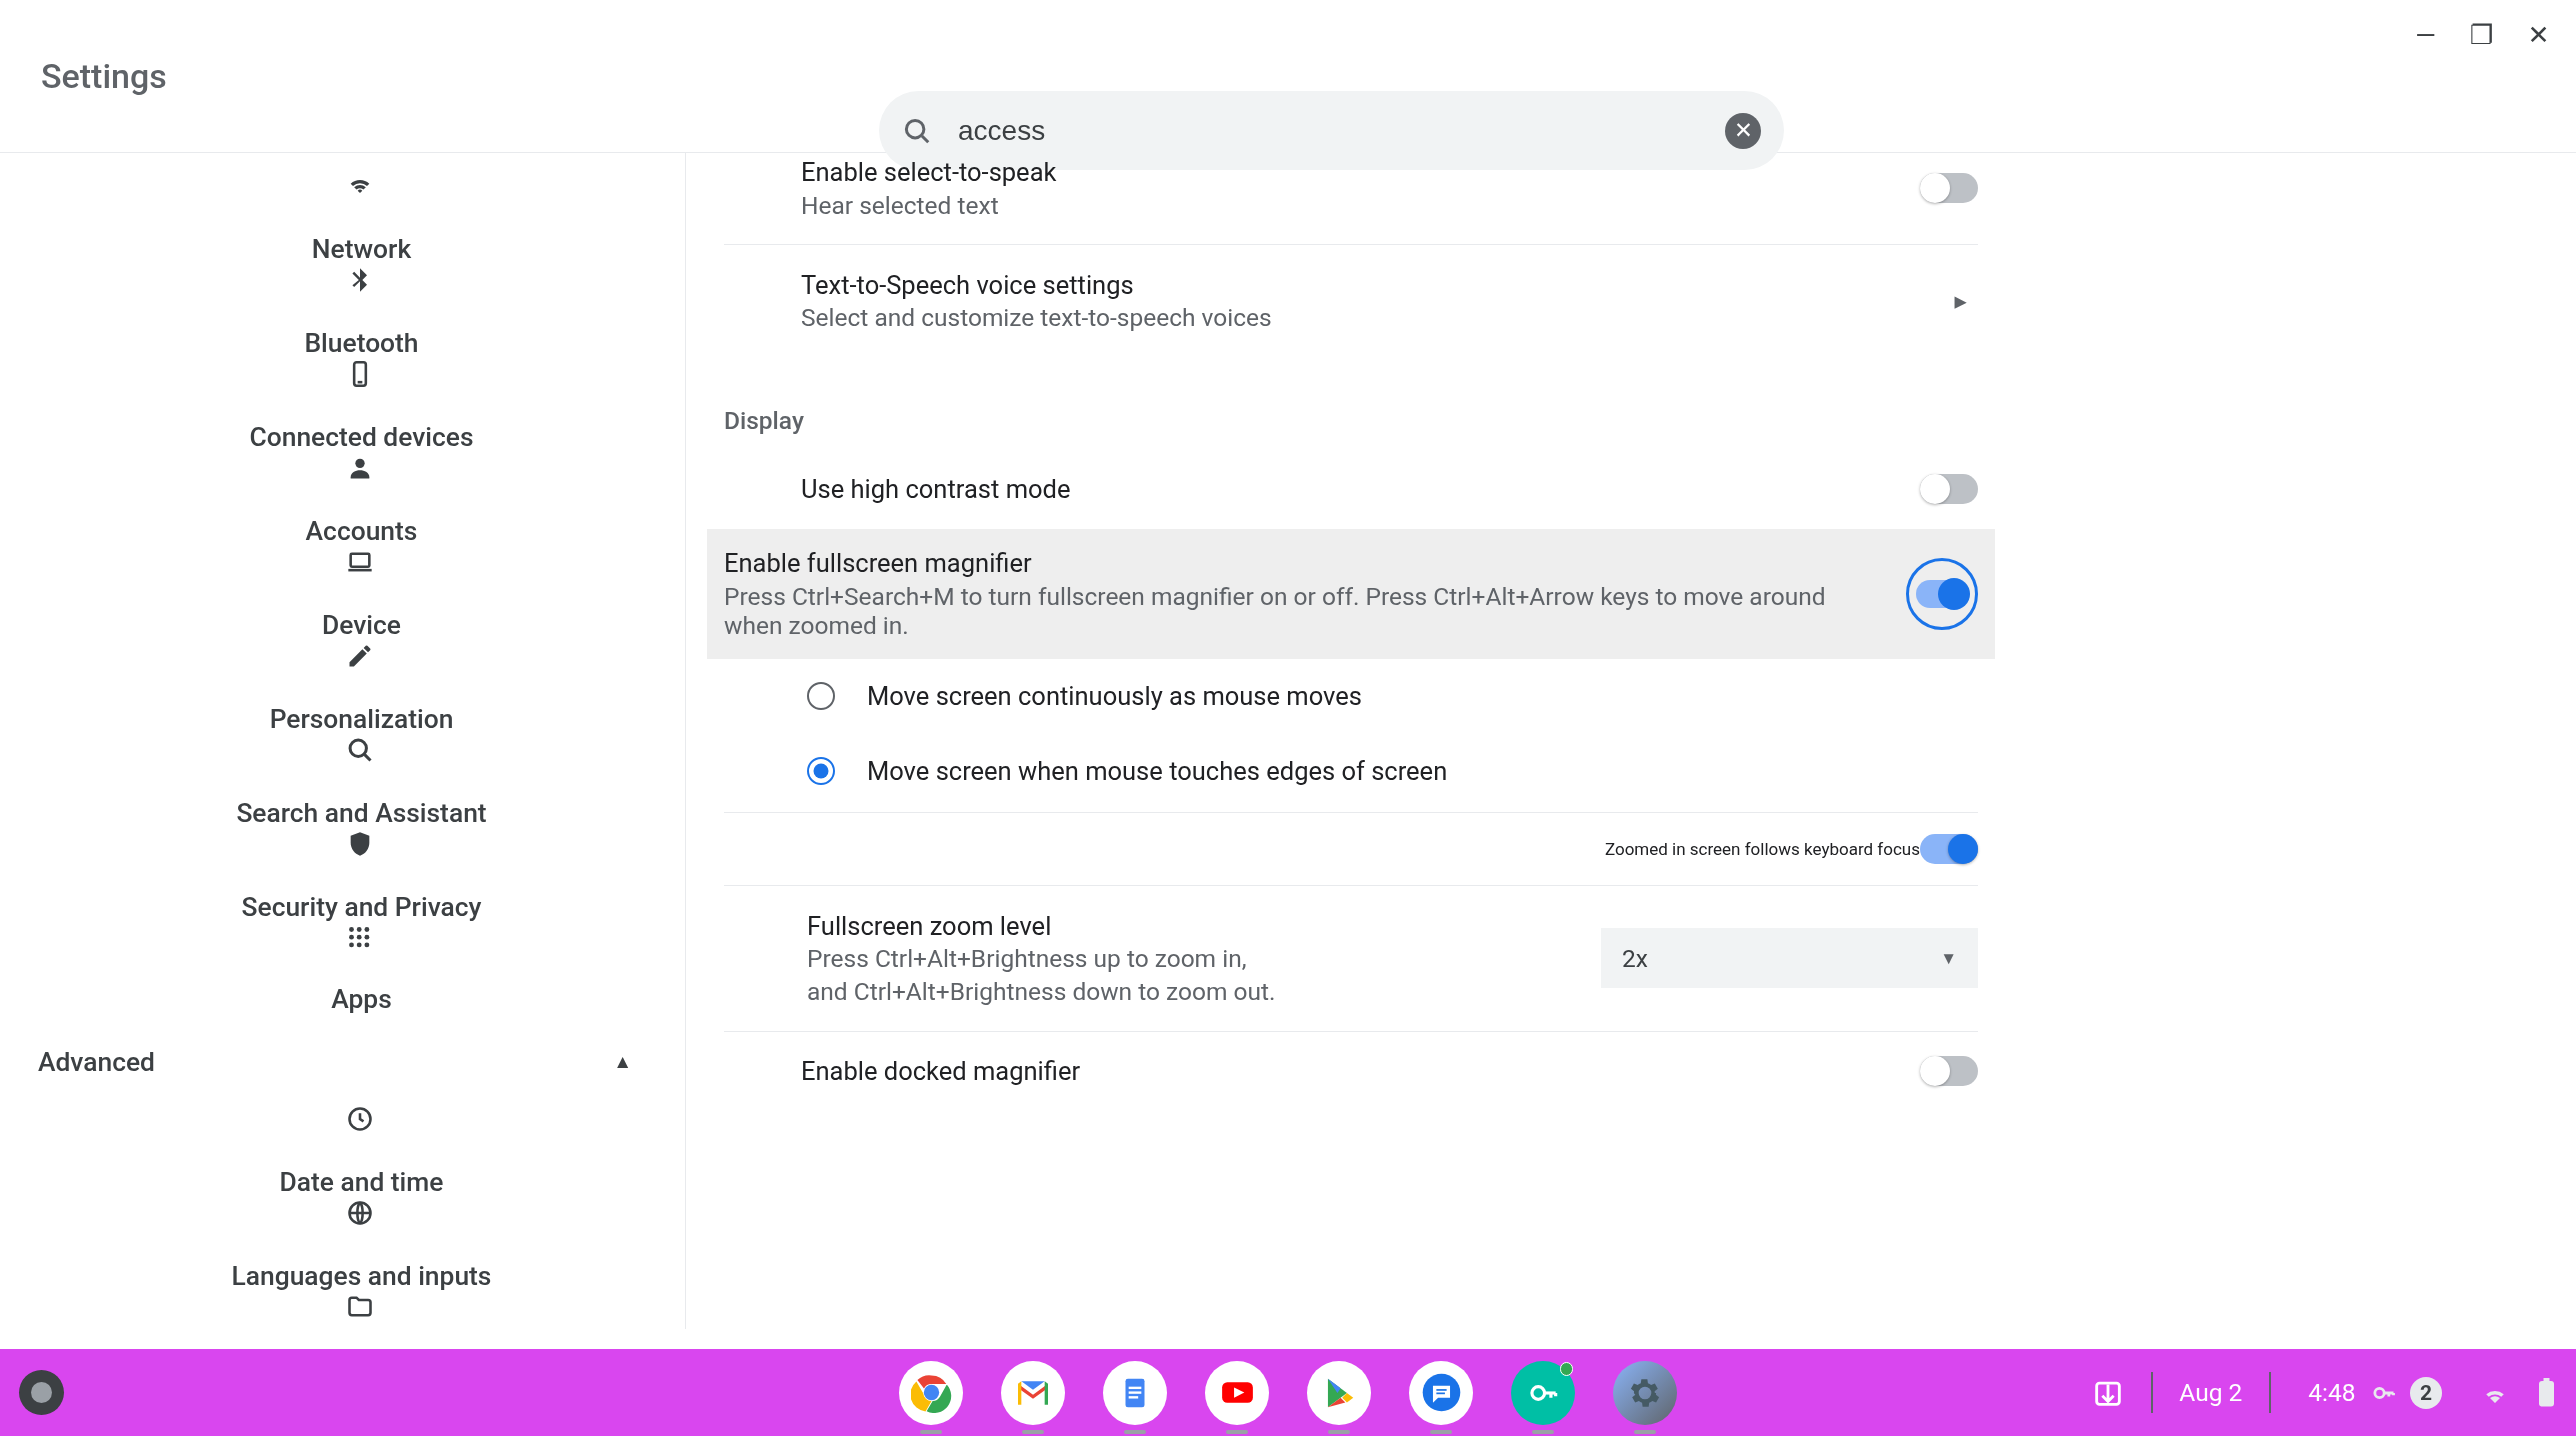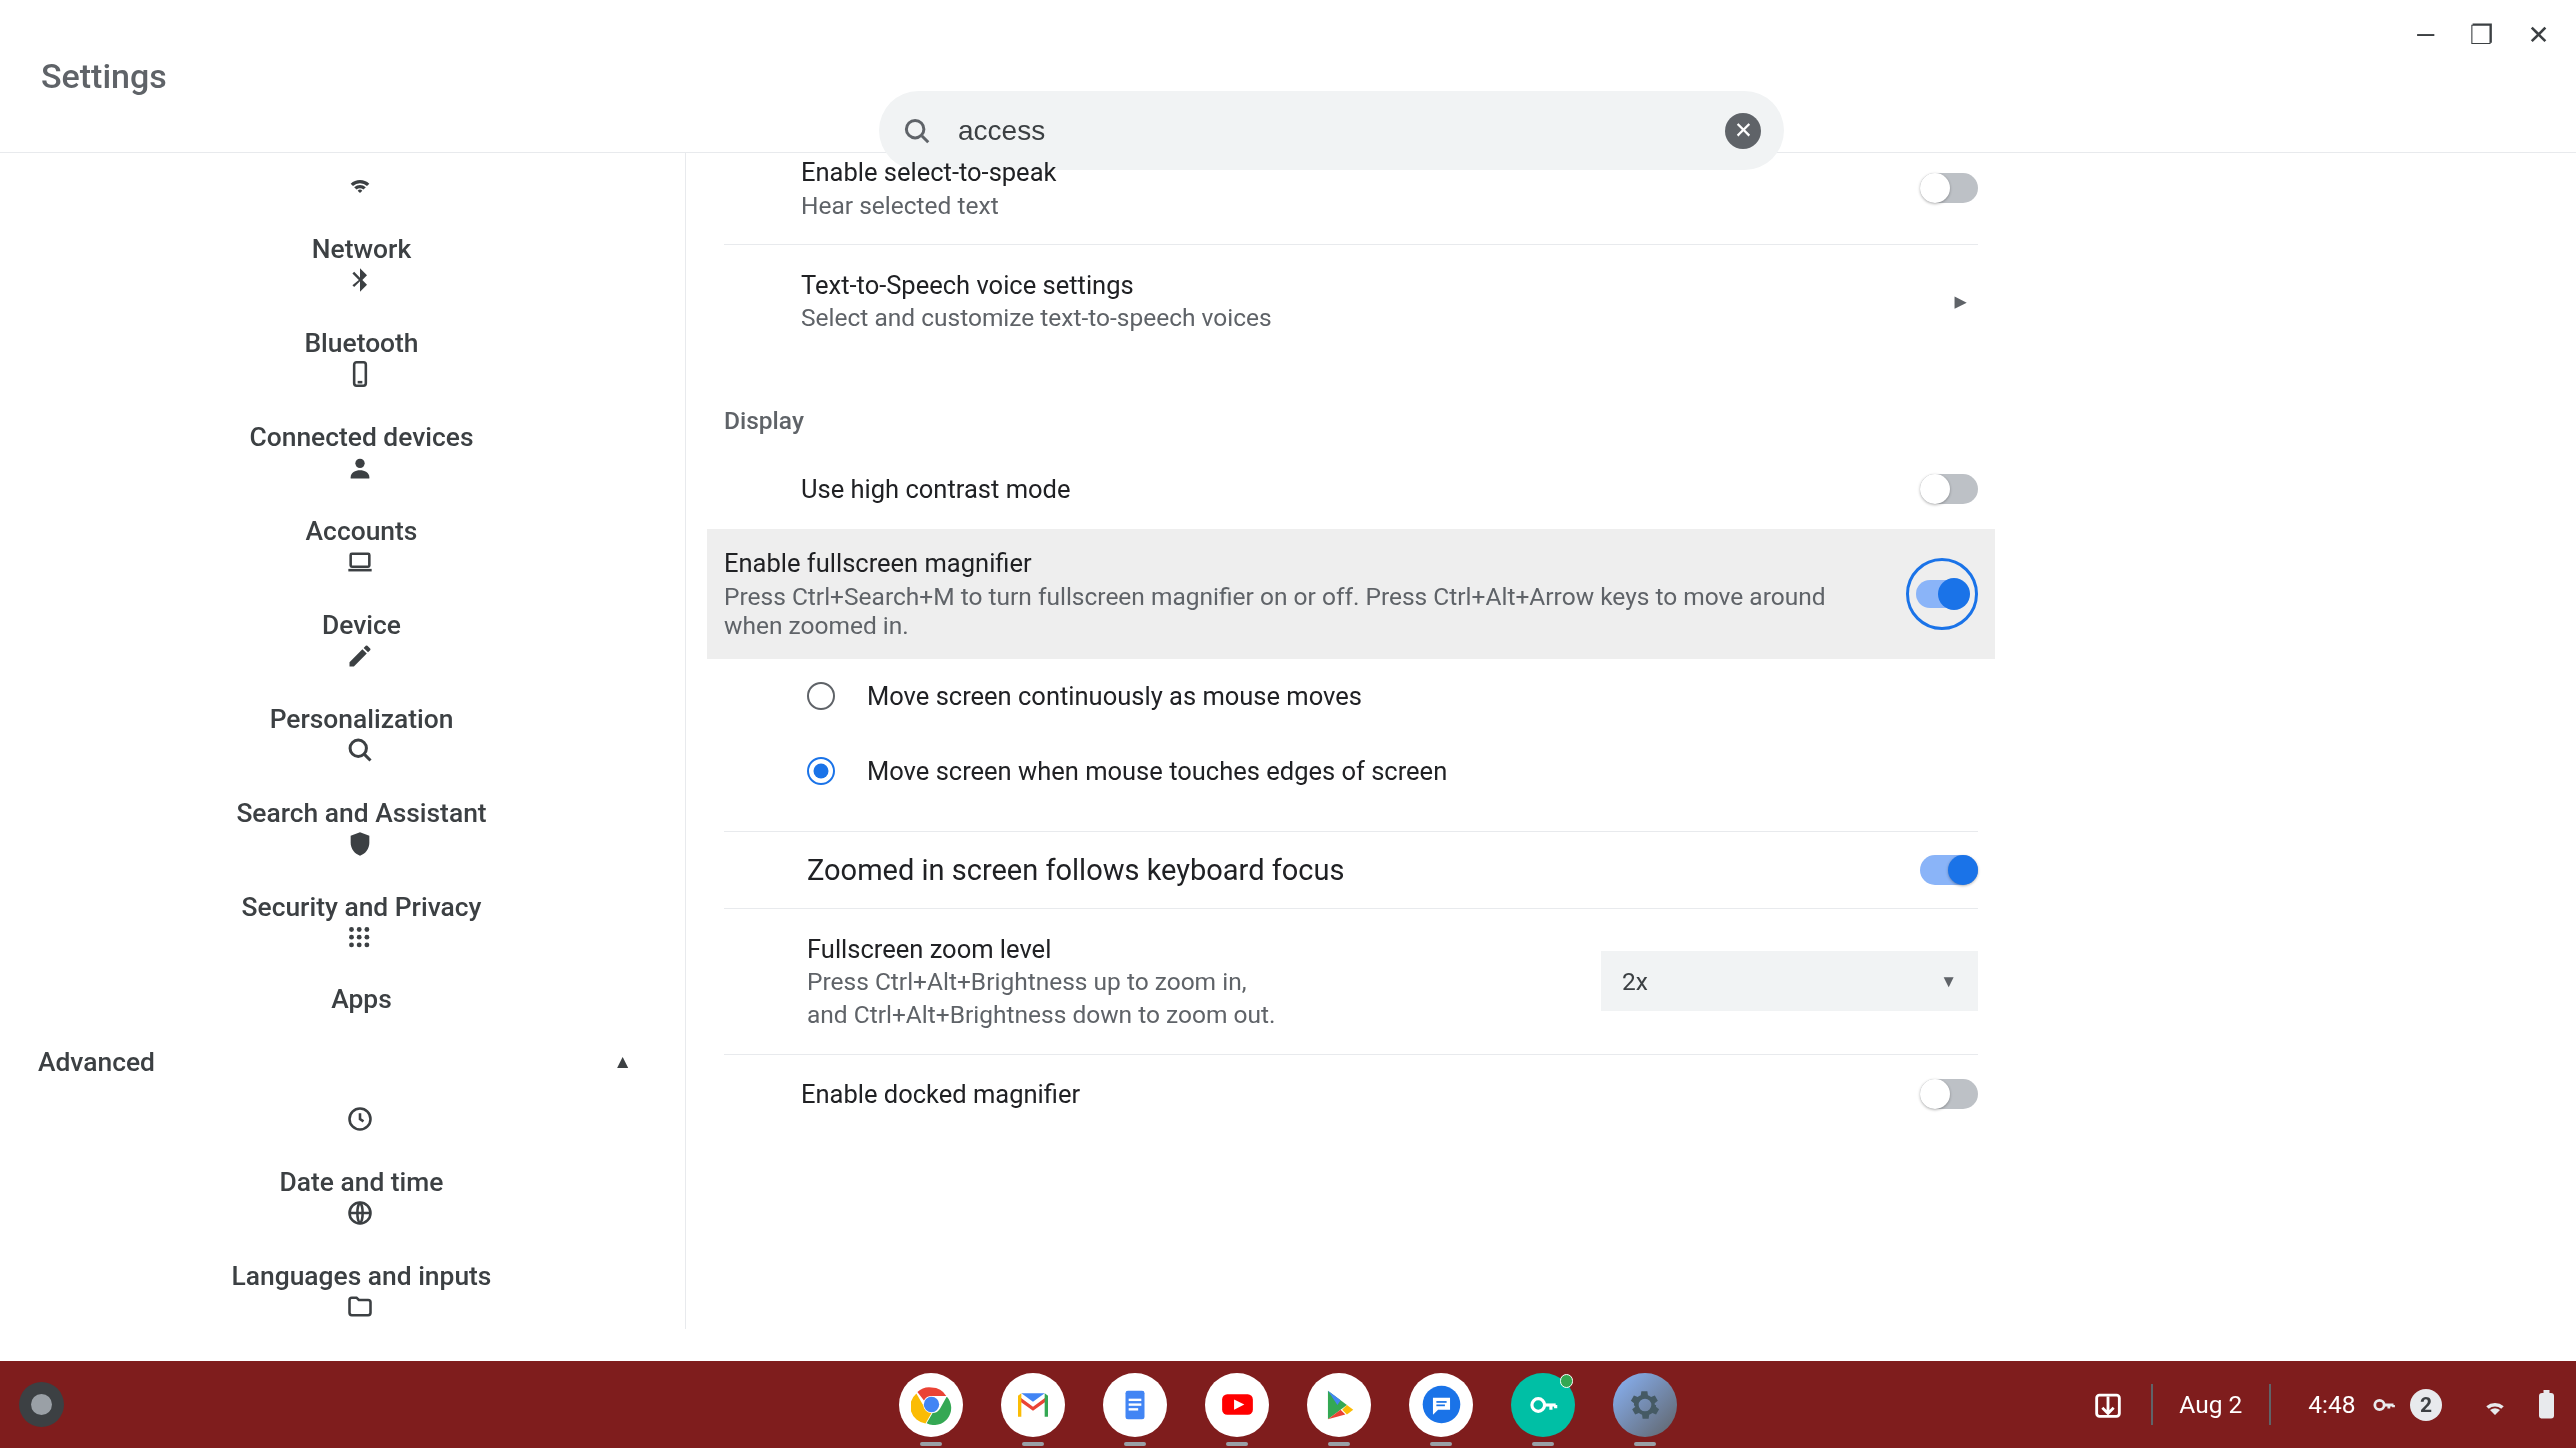--- a/index.html
+++ b/index.html
@@ -37,26 +37,26 @@
   .toggle .knob { position:absolute; width:30px; height:30px; border-radius:50%; background:#fff; top:0; left:0; box-shadow:0 0.9px 2.8px rgba(0,0,0,.3);}
   .toggle.on { background:#8ab4f8;}
   .toggle.on .knob { left:auto; right:0; background:#1a73e8;}
   .highlight-row { background:#eeeeee; border-bottom:none; padding:19px 17px 19px 17px; margin-left:-17px; margin-right:-17px;}
   
   .radio-row { display:flex; align-items:center; padding:22.6px 0 22.6px 83px; gap:32px; font-size:25.5px; color:#202124;}
   .radio { width:28px; height:28px; border:2.8px solid #5f6368; border-radius:50%; display:inline-block; position:relative;}
   .radio.selected { border-color:#1a73e8;}
   .radio.selected::after { content:""; position:absolute; width:15px; height:15px; background:#1a73e8; border-radius:50%; top:50%; left:50%; transform:translate(-50%,-50%);}
   
-  .nested-row { display:flex; align-items:center; justify-content:space-between; padding:21px 0 21px 83px; font-size:29px; color:#202124; border-bottom:0.9px solid #e8eaed; border-top:0.9px solid #e8eaed; margin-top:22px;}
+  .nested-row { display:flex; align-items:center; justify-content:flex-end; padding:21px 0 21px 83px; font-size:17px; color:#202124; border-bottom:0.9px solid #e8eaed; border-top:0.9px solid #e8eaed; margin-top:3px;}
   
   .select-box { width:377px; height:60px; background:#f1f3f4; display:flex; align-items:center; justify-content:space-between; padding:0 21px; font-size:24.5px; color:#3c4043;margin-left:32px;}
   .select-box .dropicon { font-size:17px; color:#5f6368;}
   
-  .shelf { position:absolute; bottom:0; left:0; width:100%; height:87px; background:#7f1d1d; display:flex; align-items:center; justify-content:space-between; padding:0 19px;}
+  .shelf { position:absolute; bottom:12px; left:0; width:100%; height:87px; background:#d946ef; display:flex; align-items:center; justify-content:space-between; padding:0 19px;}
   .shelf-left { display:flex; align-items:center;}
   .launcher { width:45px; height:45px; border-radius:50%; background:#3c4043; display:flex; align-items:center; justify-content:center;}
   .launcher .dot { width:21px; height:21px; border-radius:50%; background:#9aa0a6;}
   .shelf-center { position:absolute; left:50%; transform:translateX(-50%); display:flex; gap:38px;}
   .app-icon { width:64px; height:64px; border-radius:50%; background:#fff; display:flex; align-items:center; justify-content:center; position:relative;}
   .app-icon .bar { position:absolute; bottom:-9.4px; width:22.6px; height:3.8px; background:#9aa0a6; border-radius:1.9px;}
   .shelf-right { display:flex; align-items:center; gap:26.4px; color:#fff; font-size:24.5px;}
   .tray-pill { display:flex; align-items:center; gap:13.2px; background:transparent; padding:7.5px 11.3px; border-radius:19px;}
   .badge-circle { width:32px; height:32px; border-radius:50%; background:#e8eaed; color:#3c4043; font-size:21px; display:flex; align-items:center; justify-content:center; font-weight:700;}
   .tray-sep { width:1.9px; height:41px; background:#5f6368;}

